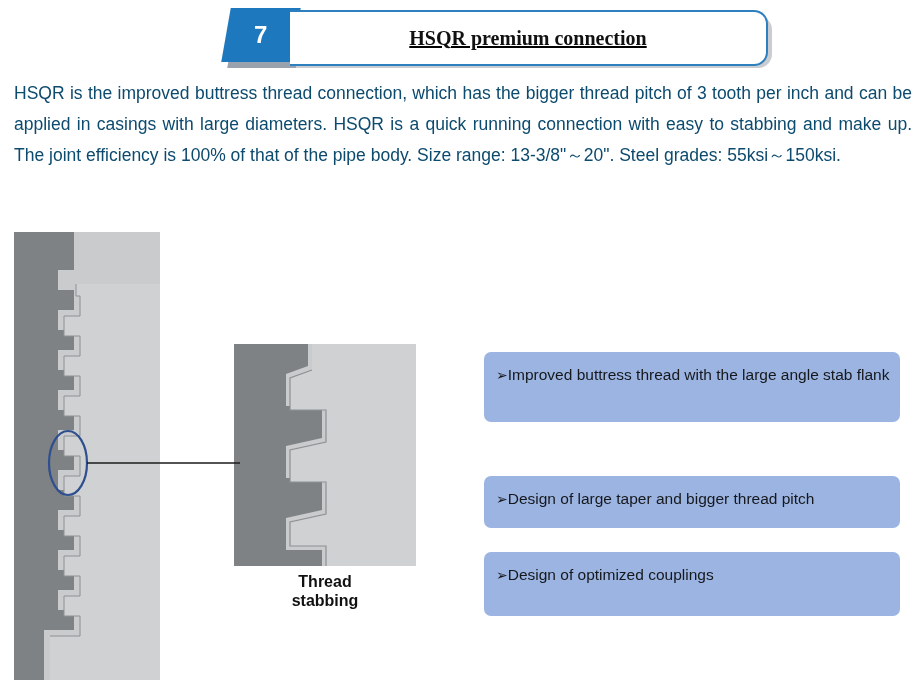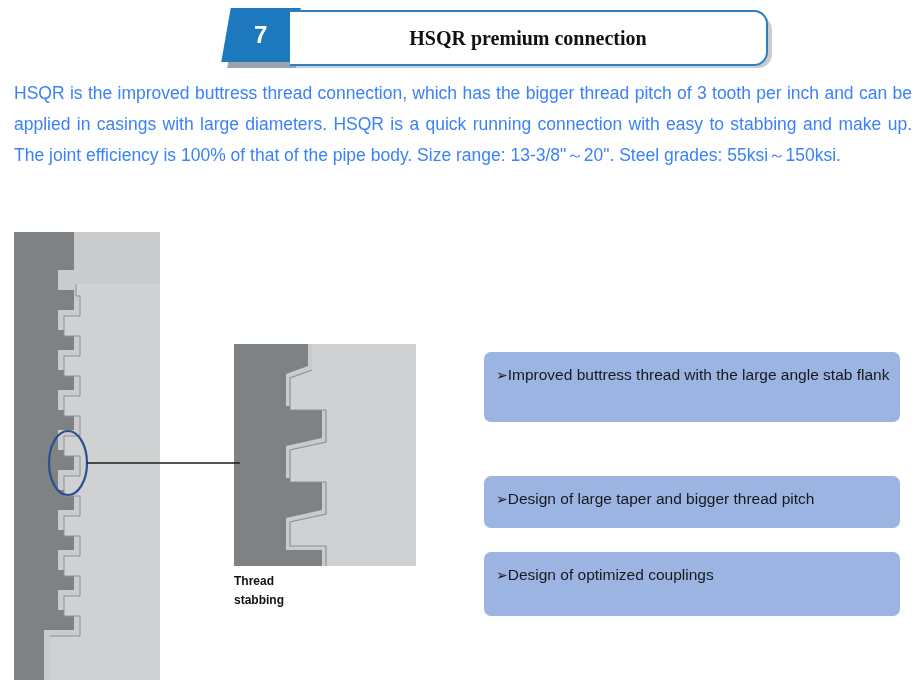--- a/index.html
+++ b/index.html
@@ -66,37 +66,38 @@
     top: 10px;
     width: 476px;
     height: 52px;
     background: #ffffff;
     border: 2px solid #2d7fbe;
     border-left: none;
     border-radius: 0 14px 14px 0;
     display: flex;
     align-items: center;
     justify-content: center;
+    text-decoration: underline;
   }
   .title-text {
     font-size: 20px;
     font-weight: bold;
     color: #111111;
     font-family: "Liberation Serif", serif;
   }
 
   
   .paragraph {
     position: absolute;
     left: 14px;
     top: 78px;
     width: 898px;
     font-size: 17.5px;
     line-height: 31px;
-    color: #3b82f6;
+    color: #0c4a6e;
     text-align: justify;
     text-justify: inter-word;
     font-family: "Liberation Sans", sans-serif;
   }
 
   
   .fig-left {
     position: absolute;
     left: 14px;
     top: 232px;
@@ -117,21 +118,22 @@
     background: #c9cbcd;
     overflow: hidden;
   }
   .fig-mid svg { display: block; }
 
   .caption {
     position: absolute;
     left: 234px;
     top: 572px;
     width: 182px;
-    font-size: 12px;
+    text-align: center;
+    font-size: 16px;
     font-weight: bold;
     color: #111;
     line-height: 19px;
     font-family: "Liberation Sans", sans-serif;
   }
 
   
   .callout {
     position: absolute;
     left: 40px;

